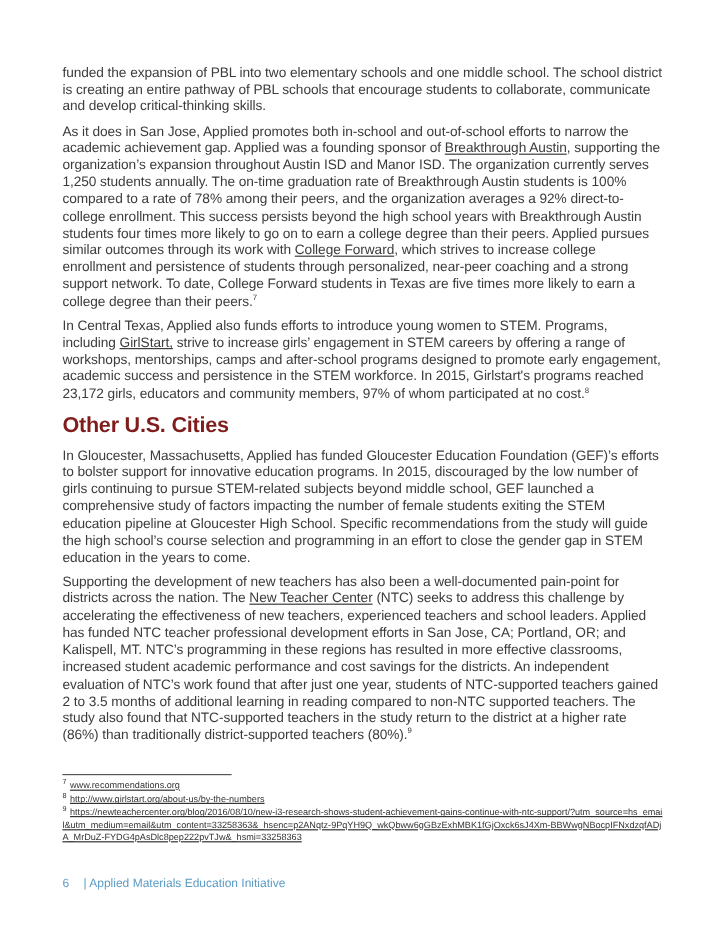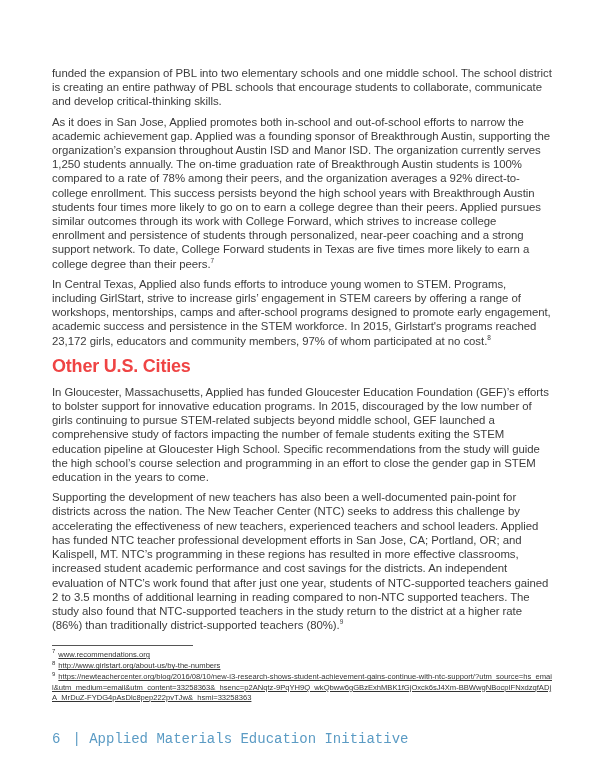--- a/index.html
+++ b/index.html
@@ -1,28 +1,28 @@
 <!DOCTYPE html>
 <html><head>
   <meta charset="utf-8">
   <style>
     html, body { margin: 0; padding: 0; background: #ffffff; }
     body { width: 600px; height: 776px; position: relative; overflow: hidden;
            font-family: "Liberation Sans", sans-serif; color: #3a3a3a; }
-    .page { position: absolute; left: 52px; top: 66px; width: 500px; }
+    .page { position: absolute; left: 52px; top: 54px; width: 500px; }
     p.body { font-size: 11.4px; line-height: 14.2px; margin: 0 0 6px 0; color: #3c3c3c; letter-spacing: -0.05px; }
-    .link { color: #3c3c3c; text-align: center; }
+    .link { text-decoration: underline; color: #3c3c3c; text-align: center; }
     sup { font-size: 6.5px; line-height: 0; vertical-align: super; }
-    h2.section { font-size: 18px; font-weight: bold; color: #ef4444; margin: 7px 0 8px 0; line-height: 22px; letter-spacing: -0.2px; }
+    h2.section { font-size: 18px; font-weight: bold; color: #7f1d1d; margin: 7px 0 8px 0; line-height: 22px; letter-spacing: -0.2px; }
     .fn-rule { position: absolute; left: 52px; top: 645px; width: 141px; border-top: 1px solid #555; }
     .footnotes { position: absolute; left: 52px; top: 650px; width: 500px; font-size: 7.6px; line-height: 10.2px; }
     .fn { margin: 0 0 1px 0; }
     .fn .num { font-size: 6px; vertical-align: super; line-height: 0; margin-right: 3px; color: #333; }
     .fn a { color: #333; text-decoration: underline; word-break: break-all; }
-    .footer { position: absolute; left: 52px; top: 731px; font-size: 14px; color: #5b9bc4; font-family: Liberation Mono, monospace; }
+    .footer { position: absolute; left: 52px; top: 731px; font-size: 10px; color: #5b9bc4; }
     .footer .pg { margin-right: 12px; }
   </style>
 </head>
 <body>
 
 <div class="page">
   <p class="body">funded the expansion of PBL into two elementary schools and one middle school. The school district is creating an entire pathway of PBL schools that encourage students to collaborate, communicate and develop critical-thinking skills.</p>
 
   <p class="body">
     <span>As it does in San Jose, Applied promotes both in-school and out-of-school efforts to narrow the academic achievement gap. Applied was a founding sponsor of </span><span class="link">Breakthrough Austin</span><span>, supporting the organization’s expansion throughout Austin ISD and Manor ISD. The organization currently serves 1,250 students annually. The on-time graduation rate of Breakthrough Austin students is 100% compared to a rate of 78% among their peers, and the organization averages a 92% direct-to-college enrollment. This success persists beyond the high school years with Breakthrough Austin students four times more likely to go on to earn a college degree than their peers. Applied pursues similar outcomes through its work with </span><span class="link">College Forward</span><span>, which strives to increase college enrollment and persistence of students through personalized, near-peer coaching and a strong support network.  To date, College Forward students in Texas are five times more likely to earn a college degree than their peers.</span><sup>7</sup>

